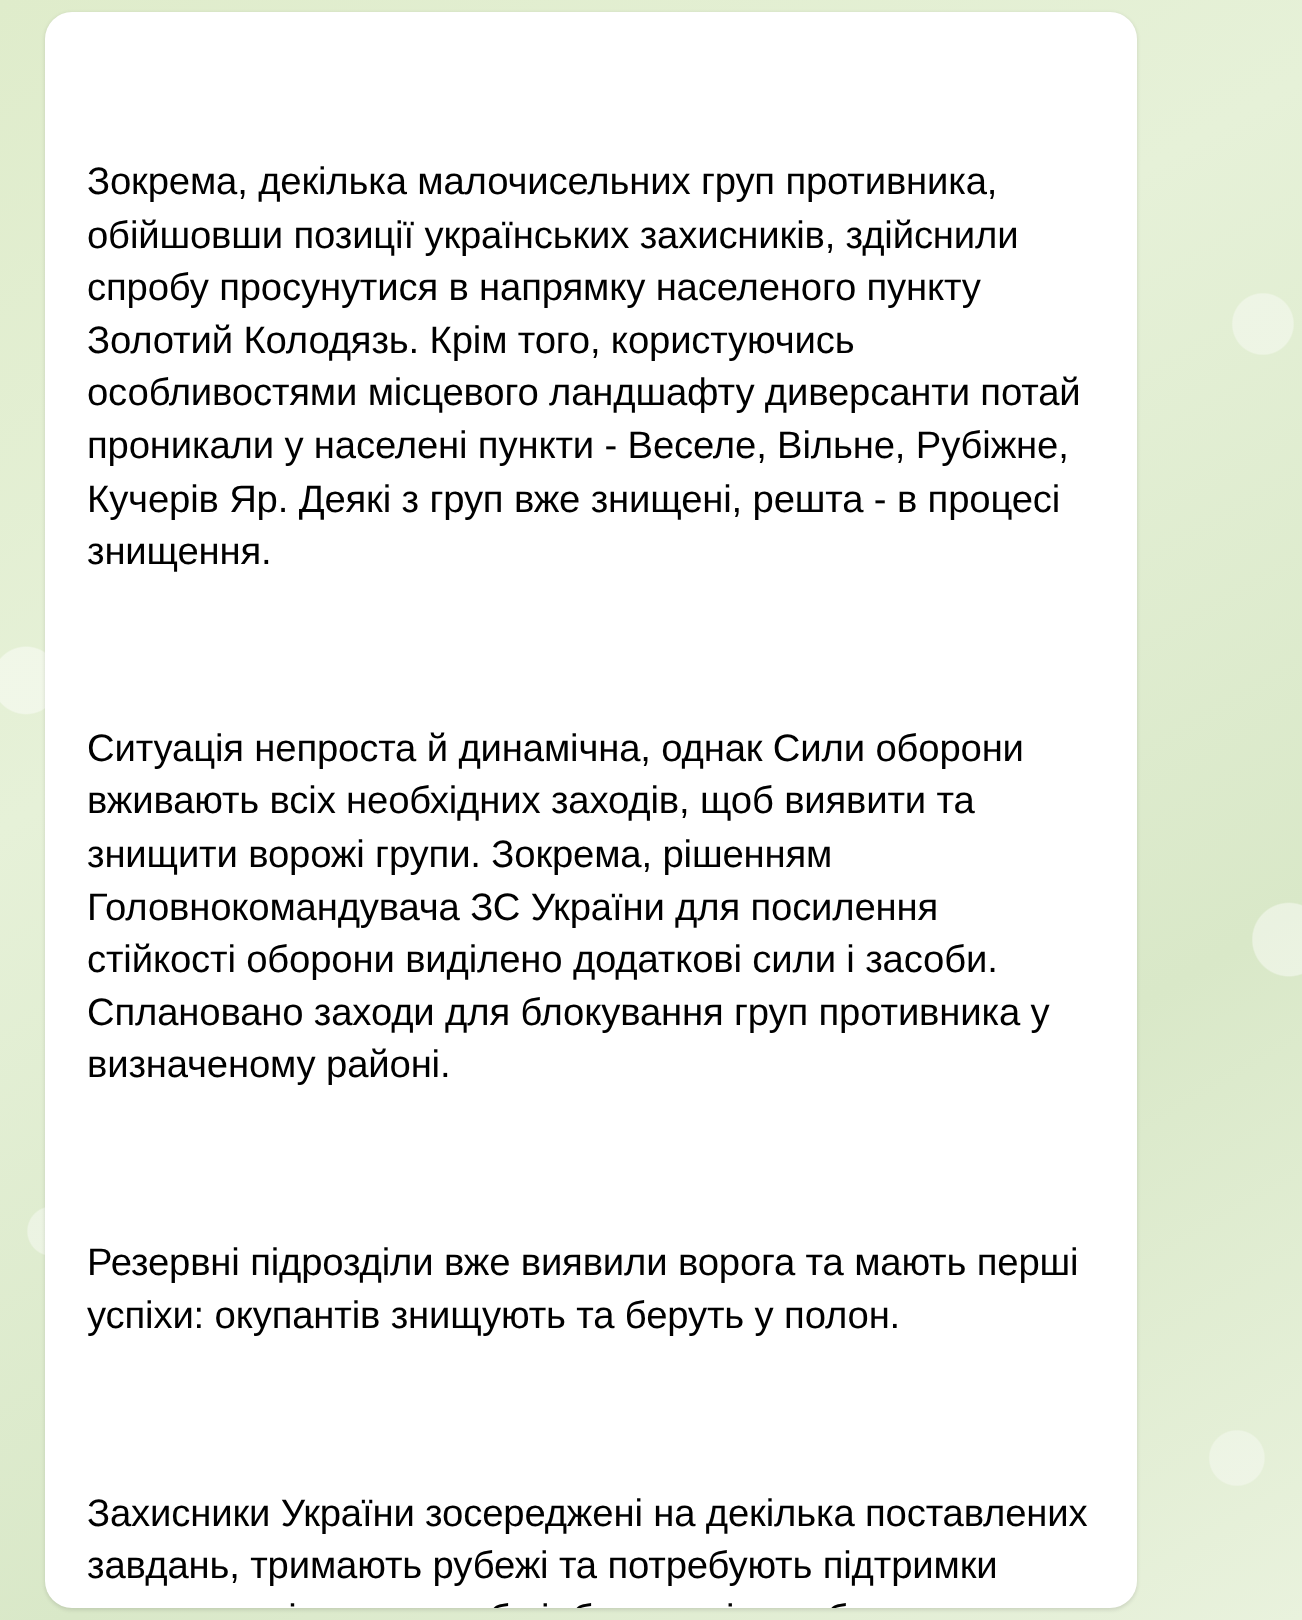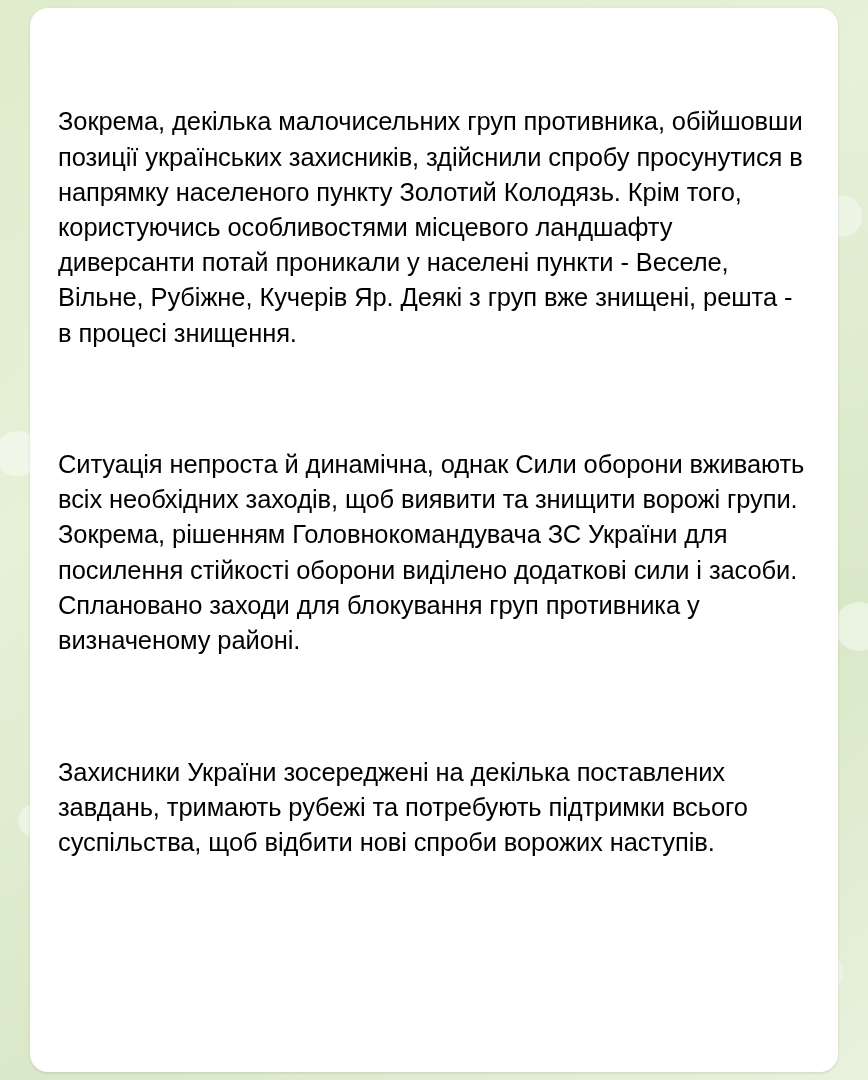--- a/index.html
+++ b/index.html
@@ -23,21 +23,21 @@
       radial-gradient(circle at 4% 76%, rgba(255,255,255,0.4) 0 16px, transparent 17px),
       radial-gradient(circle at 97% 20%, rgba(255,255,255,0.4) 0 20px, transparent 21px),
       radial-gradient(circle at 99% 58%, rgba(255,255,255,0.45) 0 24px, transparent 25px),
       radial-gradient(circle at 95% 90%, rgba(255,255,255,0.35) 0 18px, transparent 19px),
       linear-gradient(150deg, #dfeccb 0%, #e6f1d8 35%, #d9e8c8 70%, #e9f2dd 100%);
   }
   .bubble {
     position: absolute;
     left: 30px;
     top: 8px;
-    width: 808px;
+    width: 728px;
     height: 1064px;
     background: #ffffff;
     border-radius: 18px;
     box-shadow: 0 1px 3px rgba(0,0,0,0.12);
     box-sizing: border-box;
     padding: 26px 28px 0 28px;
     overflow: hidden;
   }
   .msg-text {
     font-size: 25.5px;
@@ -54,16 +54,17 @@
 </head>
 <body>
 
 <div class="wallpaper"></div>
 
 <div class="bubble">
 
   <div class="msg-text">
     <p>Зокрема, декілька малочисельних груп противника, обійшовши позиції українських захисників, здійснили спробу просунутися в напрямку населеного пункту Золотий Колодязь. Крім того, користуючись особливостями місцевого ландшафту диверсанти потай проникали у населені пункти - Веселе, Вільне, Рубіжне, Кучерів Яр. Деякі з груп вже знищені, решта - в процесі знищення.</p>
     <p>Ситуація непроста й динамічна, однак Сили оборони вживають всіх необхідних заходів, щоб виявити та знищити ворожі групи. Зокрема, рішенням Головнокомандувача ЗС України для посилення стійкості оборони виділено додаткові сили і засоби. Сплановано заходи для блокування груп противника у визначеному районі.</p>
+    <p>Резервні підрозділи вже виявили ворога та мають перші успіхи: окупантів знищують та беруть у полон.</p>
     <p>Захисники України зосереджені на декілька поставлених завдань, тримають рубежі та потребують підтримки всього суспільства, щоб відбити нові спроби ворожих наступів.</p>
   </div>
 
 </div>
 
 </body></html>

